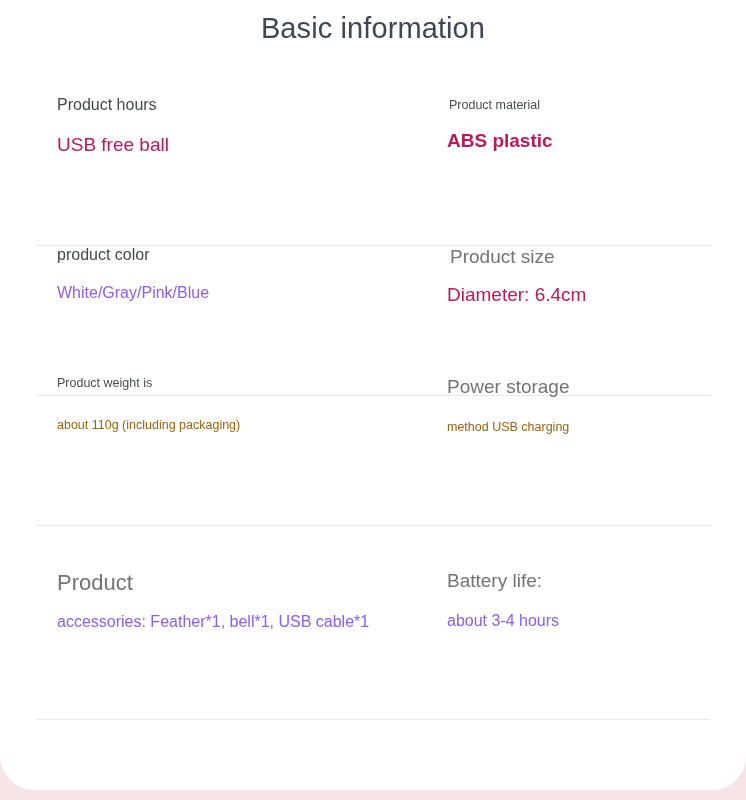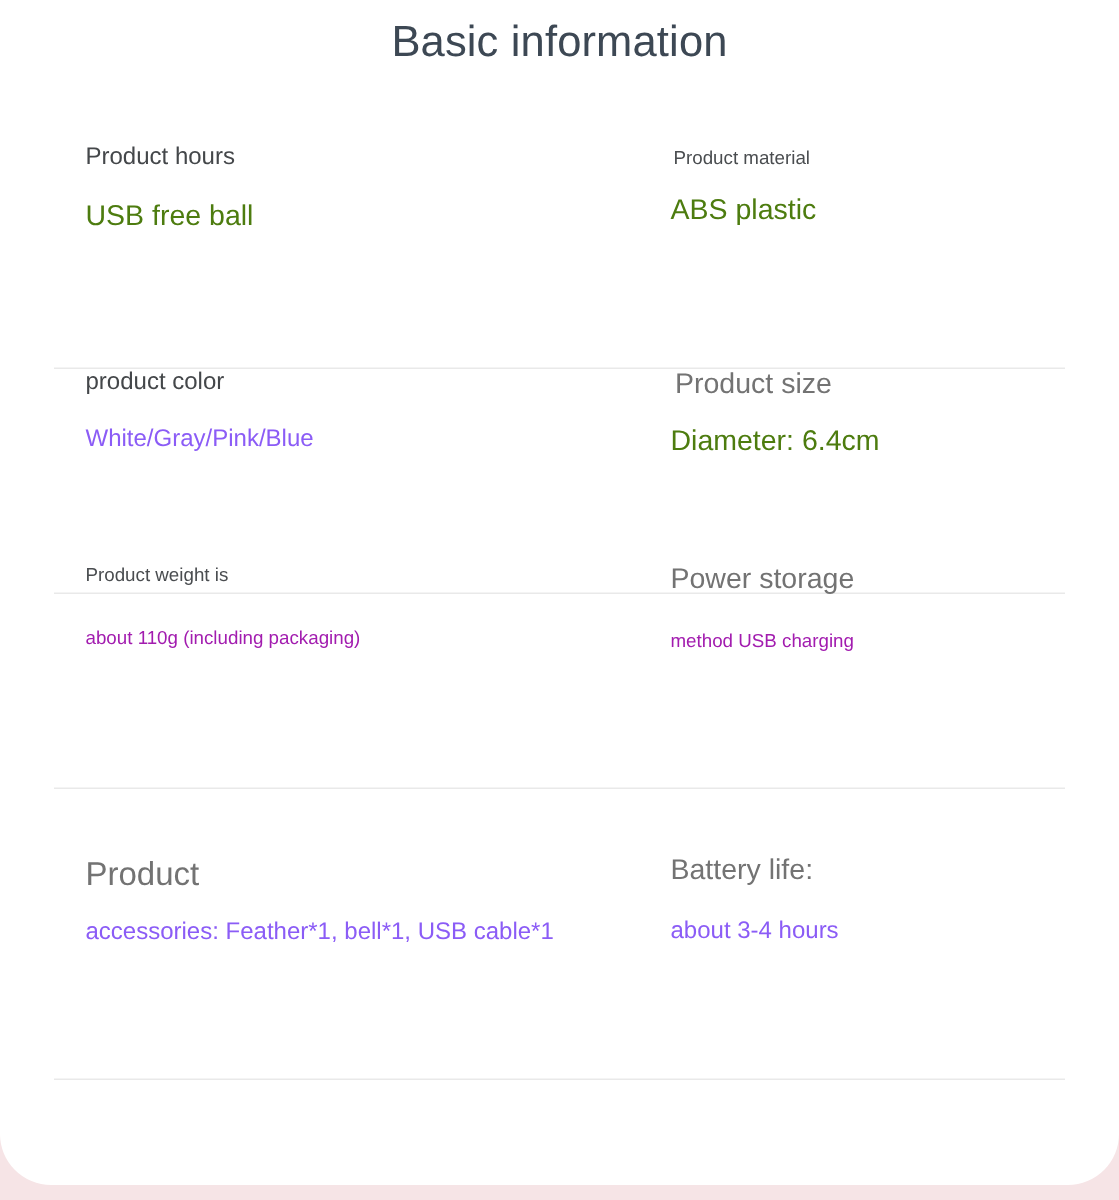--- a/index.html
+++ b/index.html
@@ -87,32 +87,32 @@
 
   
   .sz-lg { font-size: 19px; }
   .sz-md { font-size: 16px; }
   .sz-sm { font-size: 12.5px; }
   .sz-xl { font-size: 22px; }
 
   .label.sz-lg, .label.sz-xl { color: #737373; }
   .label.sz-sm { color: #4a4d50; }
 
-  .value.sz-lg { font-size: 19px; color: #4d7c0f; }
+  .value.sz-lg { font-size: 19px; color: #be185d; }
   .value.sz-md { font-size: 16px; color: #8b5cf6; }
-  .value.sz-sm { font-size: 12.5px; color: #a21caf; text-align: center; }
+  .value.sz-sm { font-size: 12.5px; color: #a16207; text-align: center; }
 
   
   #row-0 { top: 96px; }
   #row-1 { top: 246px; }
   #row-2 { top: 376px; }
   #row-3 { top: 546px; margin-top: 24px; }
 
   #row-0 .cell.right .label { top: 2px; left: 2px; }
-  #row-0 .cell.right .value { top: 34px; left: 0px; }
+  #row-0 .cell.right .value { top: 34px; left: 0px; font-weight: bold; }
 
   #row-1 .cell.right .label { left: 3px; }
   #row-2 .cell.left  .value { top: 42px; }
   #row-2 .cell.right .value { top: 44px; }
   #row-3 .cell.left  .value { top: 43px; }
   #row-3 .cell.right .value { top: 42px; }
 </style>
 </head>
 <body>
 

